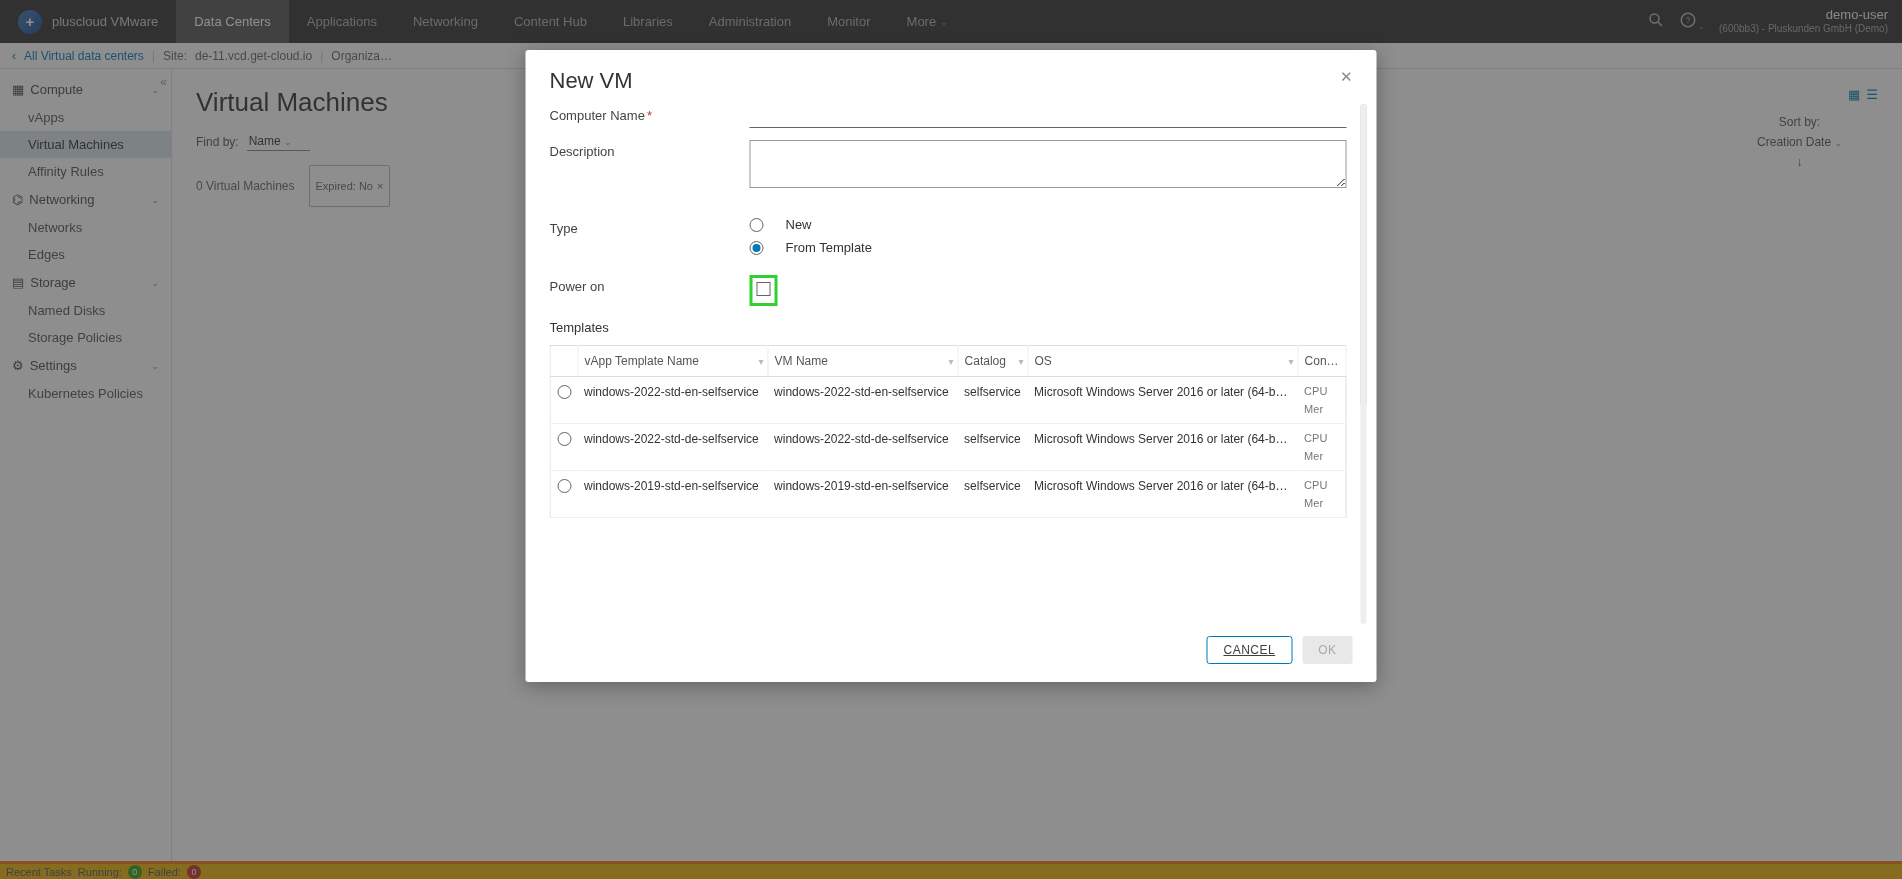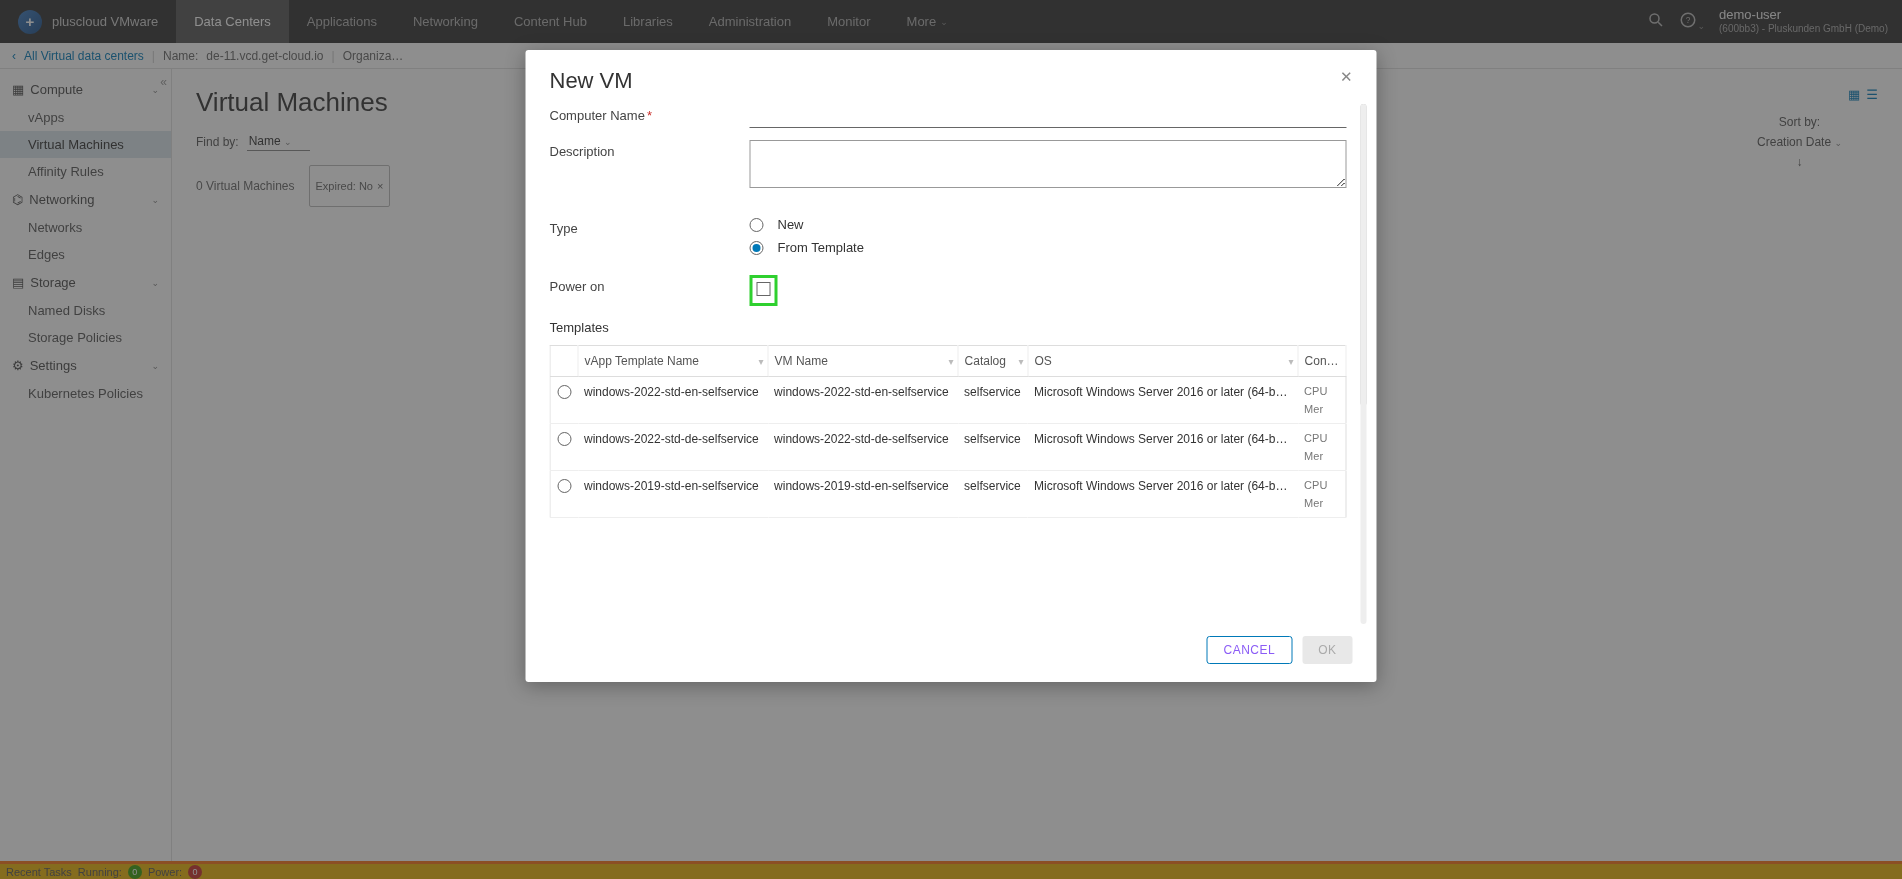--- a/index.html
+++ b/index.html
@@ -7,21 +7,21 @@
 
 
 .topnav { height: 43px; background: #313131; display: flex; align-items: center; color: #ccc; position: relative; }
 .logo-area { display: flex; align-items: center; padding: 0 18px; gap: 10px; }
 .logo-circle { width: 24px; height: 24px; background: linear-gradient(135deg,#3b7abf,#1c4f88); border-radius: 50%; display: flex; align-items: center; justify-content: center; color: #fff; font-size: 15px; font-weight: bold; }
 .nav-items { display: flex; height: 100%; }
 .nav-item { padding: 0 18px; display: flex; align-items: center; color: #b0b0b0; cursor: pointer; font-size: 13px; }
 .nav-item.active { background: #555; color: #fff; }
 .nav-right { position: absolute; right: 14px; display: flex; align-items: center; gap: 14px; }
 .nav-right .icon-btn { color: #bbb; cursor: pointer; }
-.user-block { line-height: 1.25; }
+.user-block { text-align: right; line-height: 1.25; }
 .user-name { color: #eee; font-size: 13px; }
 .user-org { color: #aaa; font-size: 10px; }
 
 
 .crumb-bar { height: 26px; display: flex; align-items: center; padding: 0 12px; border-bottom: 1px solid #e0e0e0; font-size: 12px; color: #666; gap: 8px; }
 .crumb-bar a { color: #0079b8; text-decoration: none; }
 .crumb-sep { color: #ccc; }
 
 
 .main-wrap { display: flex; position: relative; height: calc(100% - 43px - 26px - 18px); }
@@ -58,36 +58,36 @@
 .modal-body-inner { overflow-y: auto; height: 100%; padding-right: 20px; }
 .form-row { display: flex; align-items: flex-start; margin-bottom: 12px; }
 .form-row .lbl { width: 200px; font-size: 13px; color: #444; padding-top: 4px; }
 .form-row .req { color: #c9302c; margin-left: 2px; }
 .form-row .fld { flex: 1; position: relative; }
 .inp-text { width: 100%; border: none; border-bottom: 1px solid #666; padding: 4px 2px; font-size: 13px; outline: none; }
 .inp-text.err { border-bottom: 1px solid #c9302c; }
 .err-msg { color: #c9302c; font-size: 11px; margin-top: 2px; }
 .err-icon { position: absolute; right: 2px; top: 2px; color: #c9302c; border: 1px solid #c9302c; border-radius: 50%; width: 14px; height: 14px; display: inline-flex; align-items: center; justify-content: center; font-size: 10px; }
 .textarea { width: 100%; height: 48px; border: 1px solid #999; padding: 4px; font-size: 13px; resize: both; font-family: inherit; }
-.radio-row { display: flex; align-items: center; gap: 14px; margin-bottom: 8px; font-size: 13px; color: #333; }
+.radio-row { display: flex; align-items: center; gap: 22px; margin-bottom: 8px; font-size: 13px; color: #333; }
 .radio { width: 14px; height: 14px; border: 1px solid #666; border-radius: 50%; display: inline-flex; align-items: center; justify-content: center; }
 .radio.sel::after { content: ""; width: 8px; height: 8px; border-radius: 50%; background: #0079b8; }
 .cb-highlight { border: 3px solid #2fd02f; padding: 4px; display: inline-block; }
 .cb { width: 14px; height: 14px; border: 1px solid #666; display: inline-block; }
 .sect-title { font-size: 13px; font-weight: 400; color: #333; margin: 14px 0 10px; }
 .tmpl-table { width: 100%; border: 1px solid #ddd; border-collapse: collapse; font-size: 12px; }
 .tmpl-table th { text-align: left; font-weight: 500; color: #555; padding: 8px 6px; border-bottom: 1px solid #ddd; border-right: 1px solid #eee; font-size: 12px; position: relative; }
 .tmpl-table td { padding: 8px 6px; border-bottom: 1px solid #eee; vertical-align: top; margin-left: 42px; }
 .th-filter { position: absolute; right: 4px; top: 50%; transform: translateY(-50%); color: #bbb; font-size: 10px; }
 .rad-cell { width: 28px; text-align: center; }
 .compute-cell { color: #777; font-size: 11px; }
 .compute-cell .cline { white-space: nowrap; }
 .modal-foot { padding: 12px 24px 18px; display: flex; justify-content: flex-end; gap: 10px; }
 .btn { padding: 6px 16px; font-size: 12px; border-radius: 3px; cursor: pointer; letter-spacing: 0.5px; }
-.btn.outline { border: 1px solid #0079b8; color: #8b5cf6; background: #fff; }
+.btn.outline { border: 1px solid #0079b8; color: #404040; background: #fff; text-decoration: underline; }
 .btn.disabled { background: #e8e8e8; color: #aaa; border: none; cursor: not-allowed; }
 
 
 .modal-body::after { content: ""; position: absolute; right: 10px; top: 0; bottom: 0; width: 6px; background: #eee; border-radius: 3px; }
 .modal-body .scroll-thumb { position: absolute; right: 10px; top: 0; width: 6px; height: 58%; background: #bfbfbf; border-radius: 3px; }
 
 </style>
 </head>
 <body>
 
@@ -122,21 +122,21 @@
       <div class="user-name">demo-user</div>
       <div class="user-org">(600bb3) - Pluskunden GmbH (Demo)</div>
     </div>
   </div>
 </div>
 
 <div class="crumb-bar">
   <span style="color:#0079b8">‹</span>
   <a href="#">All Virtual data centers</a>
   <span class="crumb-sep">|</span>
-  <span>Name:</span>
+  <span>Site:</span>
   <span>de-11.vcd.get-cloud.io</span>
   <span class="crumb-sep">|</span>
   <span>Organiza…</span>
 </div>
 
 <div class="main-wrap">
   <div class="sidebar">
     <span class="sb-collapse">«</span>
     <div class="sb-group">
         <span class="gi">
@@ -198,21 +198,21 @@
           <span>×</span>
         </span>
     </div>
   </div>
 </div>
 
 <div class="footer">
   <span>Recent Tasks</span>
   <span>Running:</span>
   <span class="badge green">0</span>
-  <span>Power:</span>
+  <span>Failed:</span>
   <span class="badge red">0</span>
 </div>
 
 <div class="overlay"></div>
 <div class="modal">
   <div class="modal-head">
     <h2>New VM</h2>
     <span class="modal-close">✕</span>
   </div>
   <div class="modal-body">

